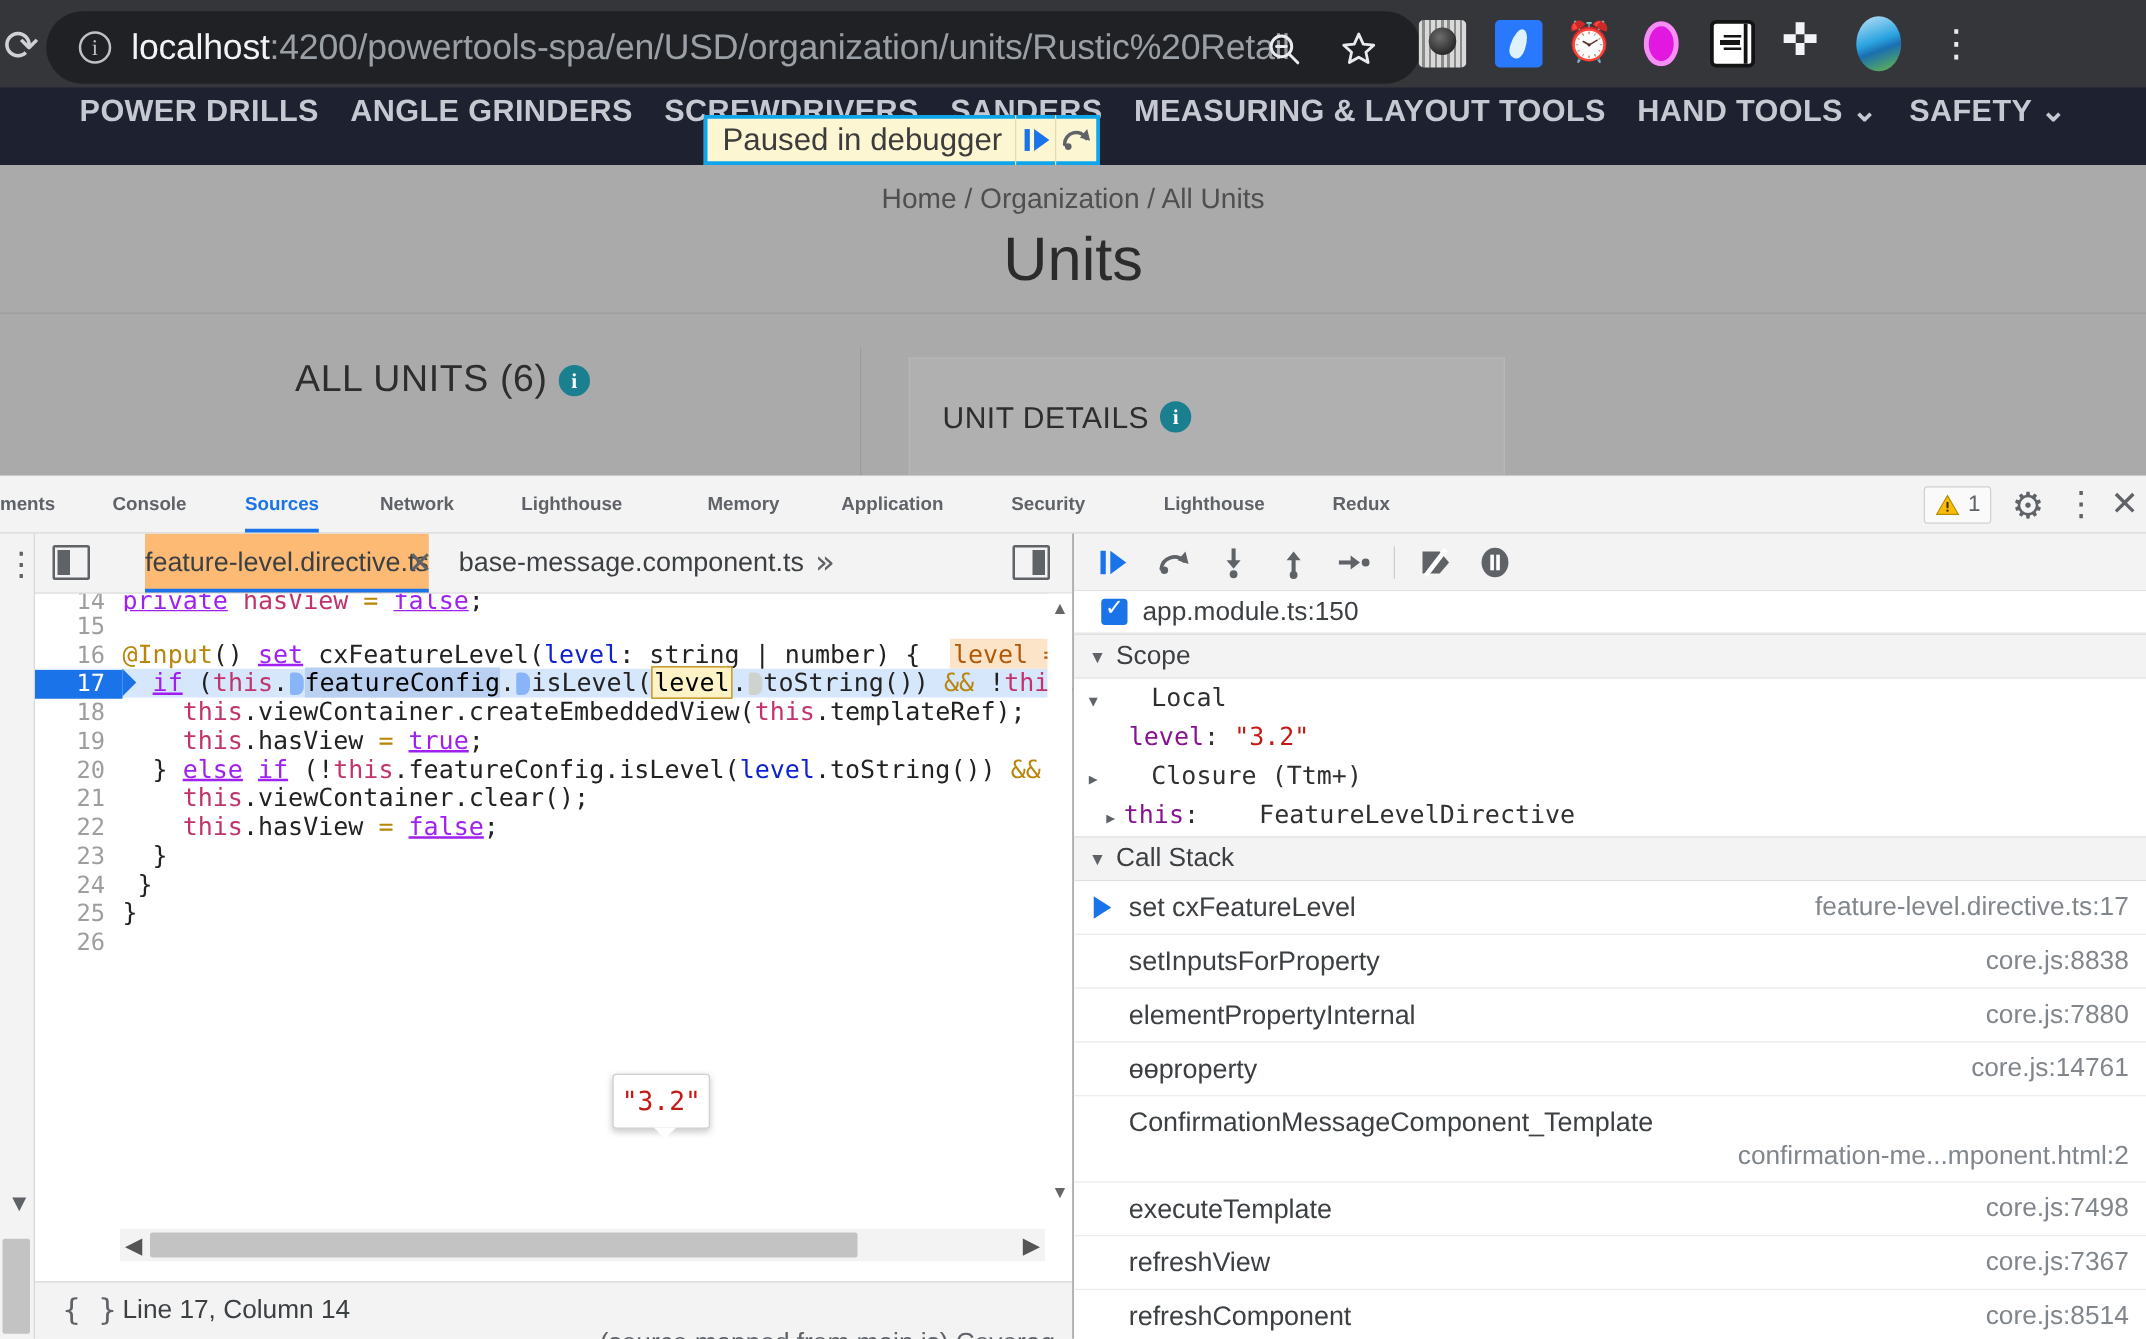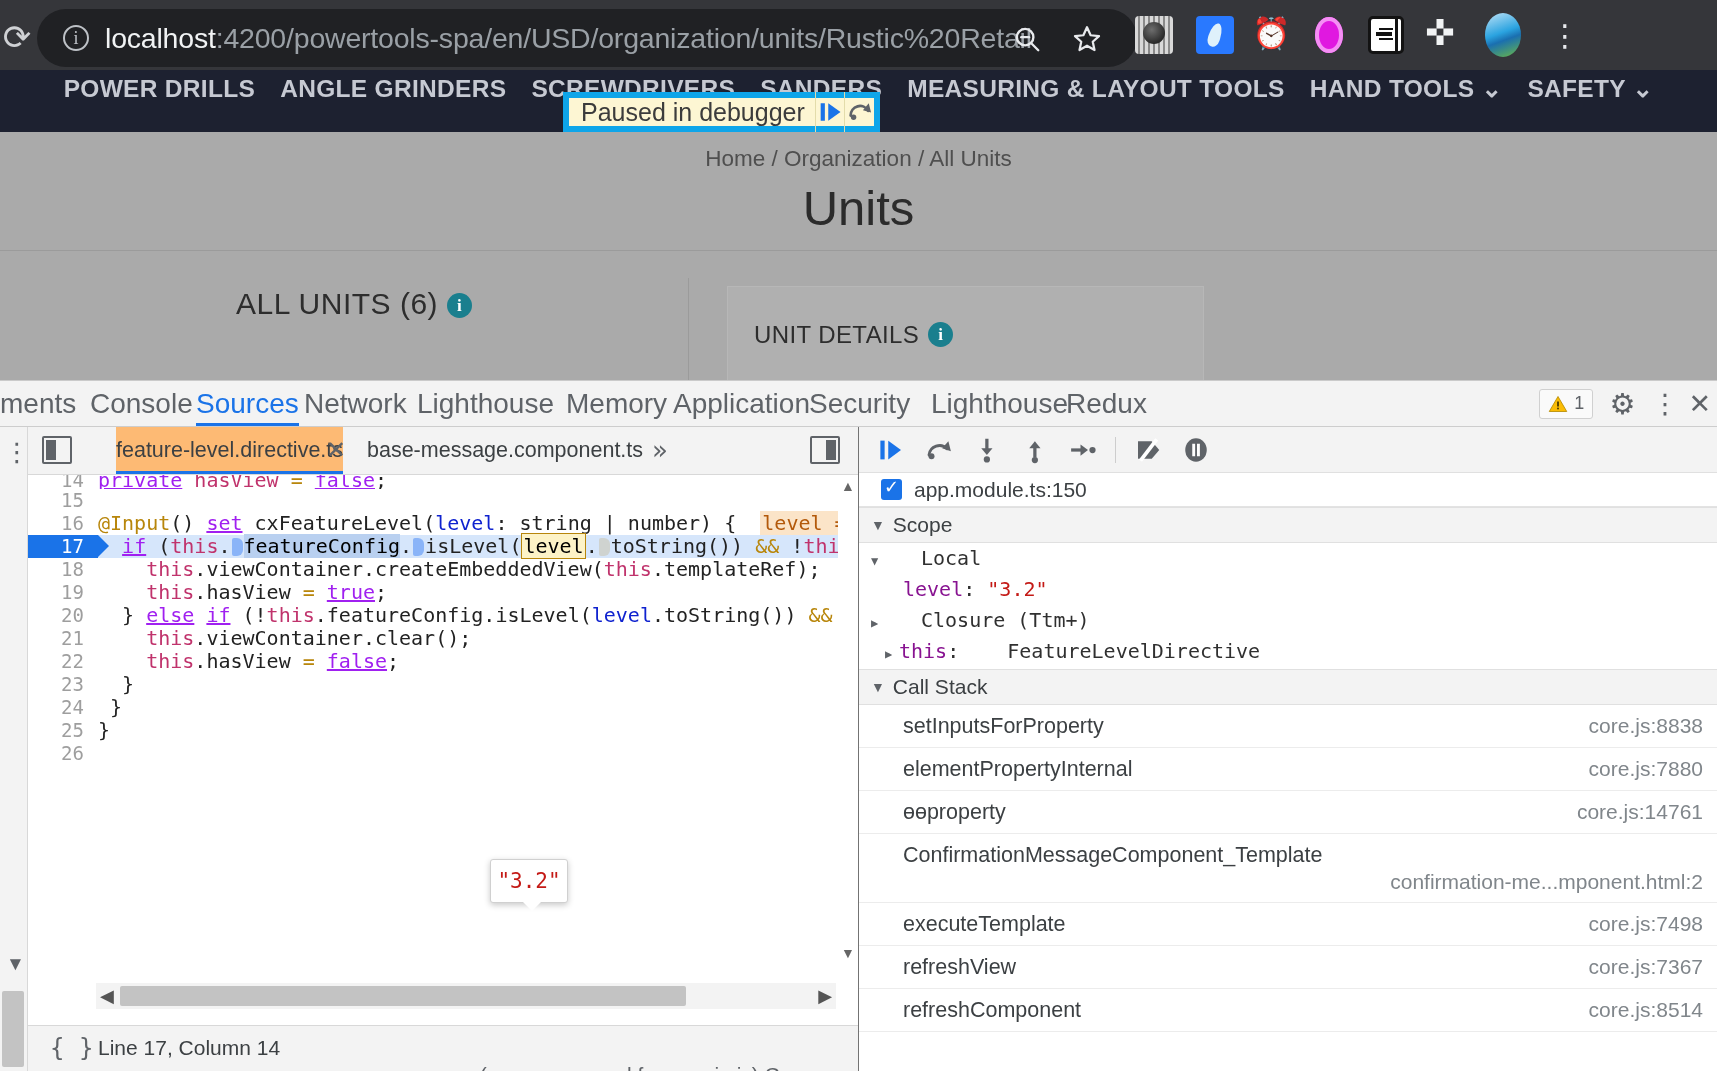--- a/index.html
+++ b/index.html
@@ -106,21 +106,21 @@
     position:absolute; left:0; right:0; top:4px;
     text-align:center; white-space:nowrap;
     font-size: 24.5px; font-weight: bold; letter-spacing: 0.3px;
     color:#c6c9d2;
   }
   #site-nav-inner span { margin: 0 9px; }
 
   
   #paused-banner {
     position: absolute; left: 563px; top: 92px; width: 317px; height: 40px;
-    background: #fdf6d3; border: 6px solid #0ea5e9;
+    background: #fdf6d3; border: 3px solid #0ea5e9;
     display: flex; align-items: center;
   }
   #paused-label {
     font-size: 25px; color:#3c3c3c; padding-left: 12px; padding-right: 10px;
     white-space: nowrap;
   }
   #paused-resume-btn, #paused-step-btn {
     width: 45px; height: 40px; border-left:1px solid #e3dcab;
     display:flex; align-items:center; justify-content:center;
   }
@@ -170,21 +170,21 @@
   #devtools {
     position:absolute; left:0; top:380px; width:1717px; height:691px;
     background:#f3f3f3; border-top:1px solid #cacaca;
   }
   #dt-tabbar {
     position:absolute; left:0; top:0; width:1717px; height:46px;
     background:#f3f3f3; border-bottom:1px solid #cdcdcd;
   }
   .dt-tab {
     position:absolute; top:0; height:45px; line-height:45px;
-    font-size:28px; color:#5f6368; white-space:nowrap;
+    font-size:15px; color:#5f6368; white-space:nowrap;font-weight:bold;
   }
   .dt-tab.active { color:#1a73e8; }
   .dt-tab.active::after {
     content:""; position:absolute; left:0; right:0; bottom:0; height:3px;
     background:#1a73e8;
   }
   #dt-right-tools {
     position:absolute; right:0; top:0; height:45px; display:flex; align-items:center;
   }
   #warn-badge {
@@ -655,20 +655,25 @@
       <div class="scope-row"><span class="tri-sm">▶</span><span class="scope-val-obj">Global</span><span class="scope-right" style="right:2px">Window</span></div>
     </div>
 
     <div class="section-header" id="callstack-header">
       <span class="tri">▼</span>
       <span>Call Stack</span>
     </div>
 
     <div id="callstack-body">
       <div class="cs-row">
+        <div class="cs-arrow"></div>
+        <div class="cs-name">set cxFeatureLevel</div>
+        <div class="cs-loc">feature-level.directive.ts:17</div>
+      </div>
+      <div class="cs-row">
         <div class="cs-name">setInputsForProperty</div>
         <div class="cs-loc">core.js:8838</div>
       </div>
       <div class="cs-row">
         <div class="cs-name">elementPropertyInternal</div>
         <div class="cs-loc">core.js:7880</div>
       </div>
       <div class="cs-row">
         <div class="cs-name">ɵɵproperty</div>
         <div class="cs-loc">core.js:14761</div>

